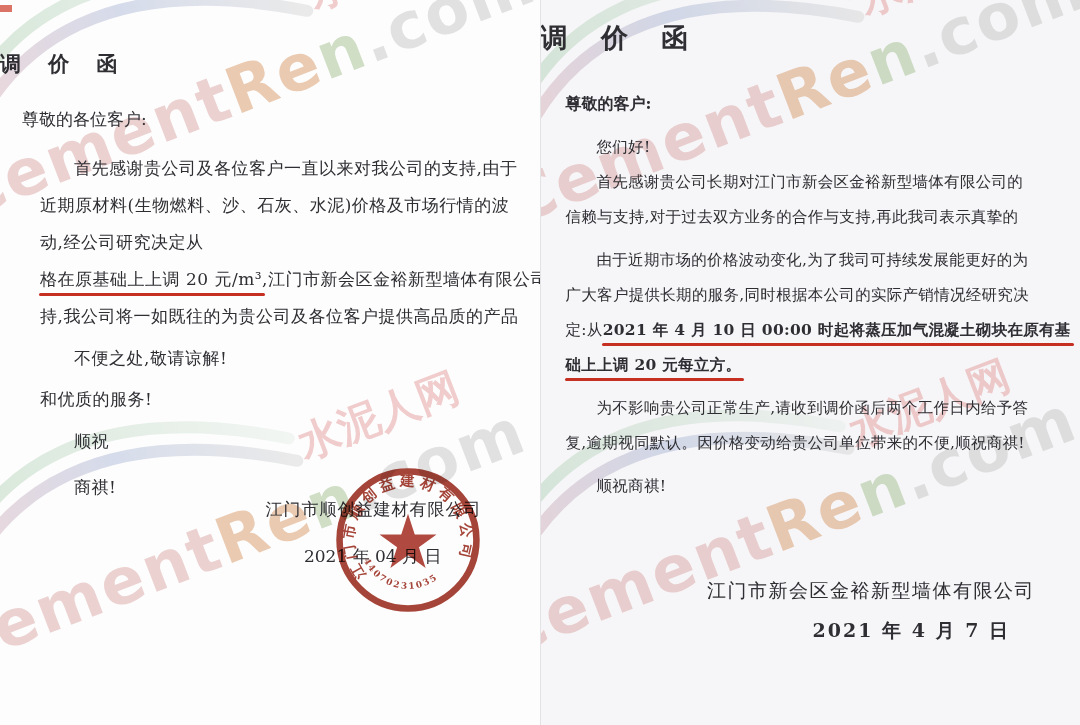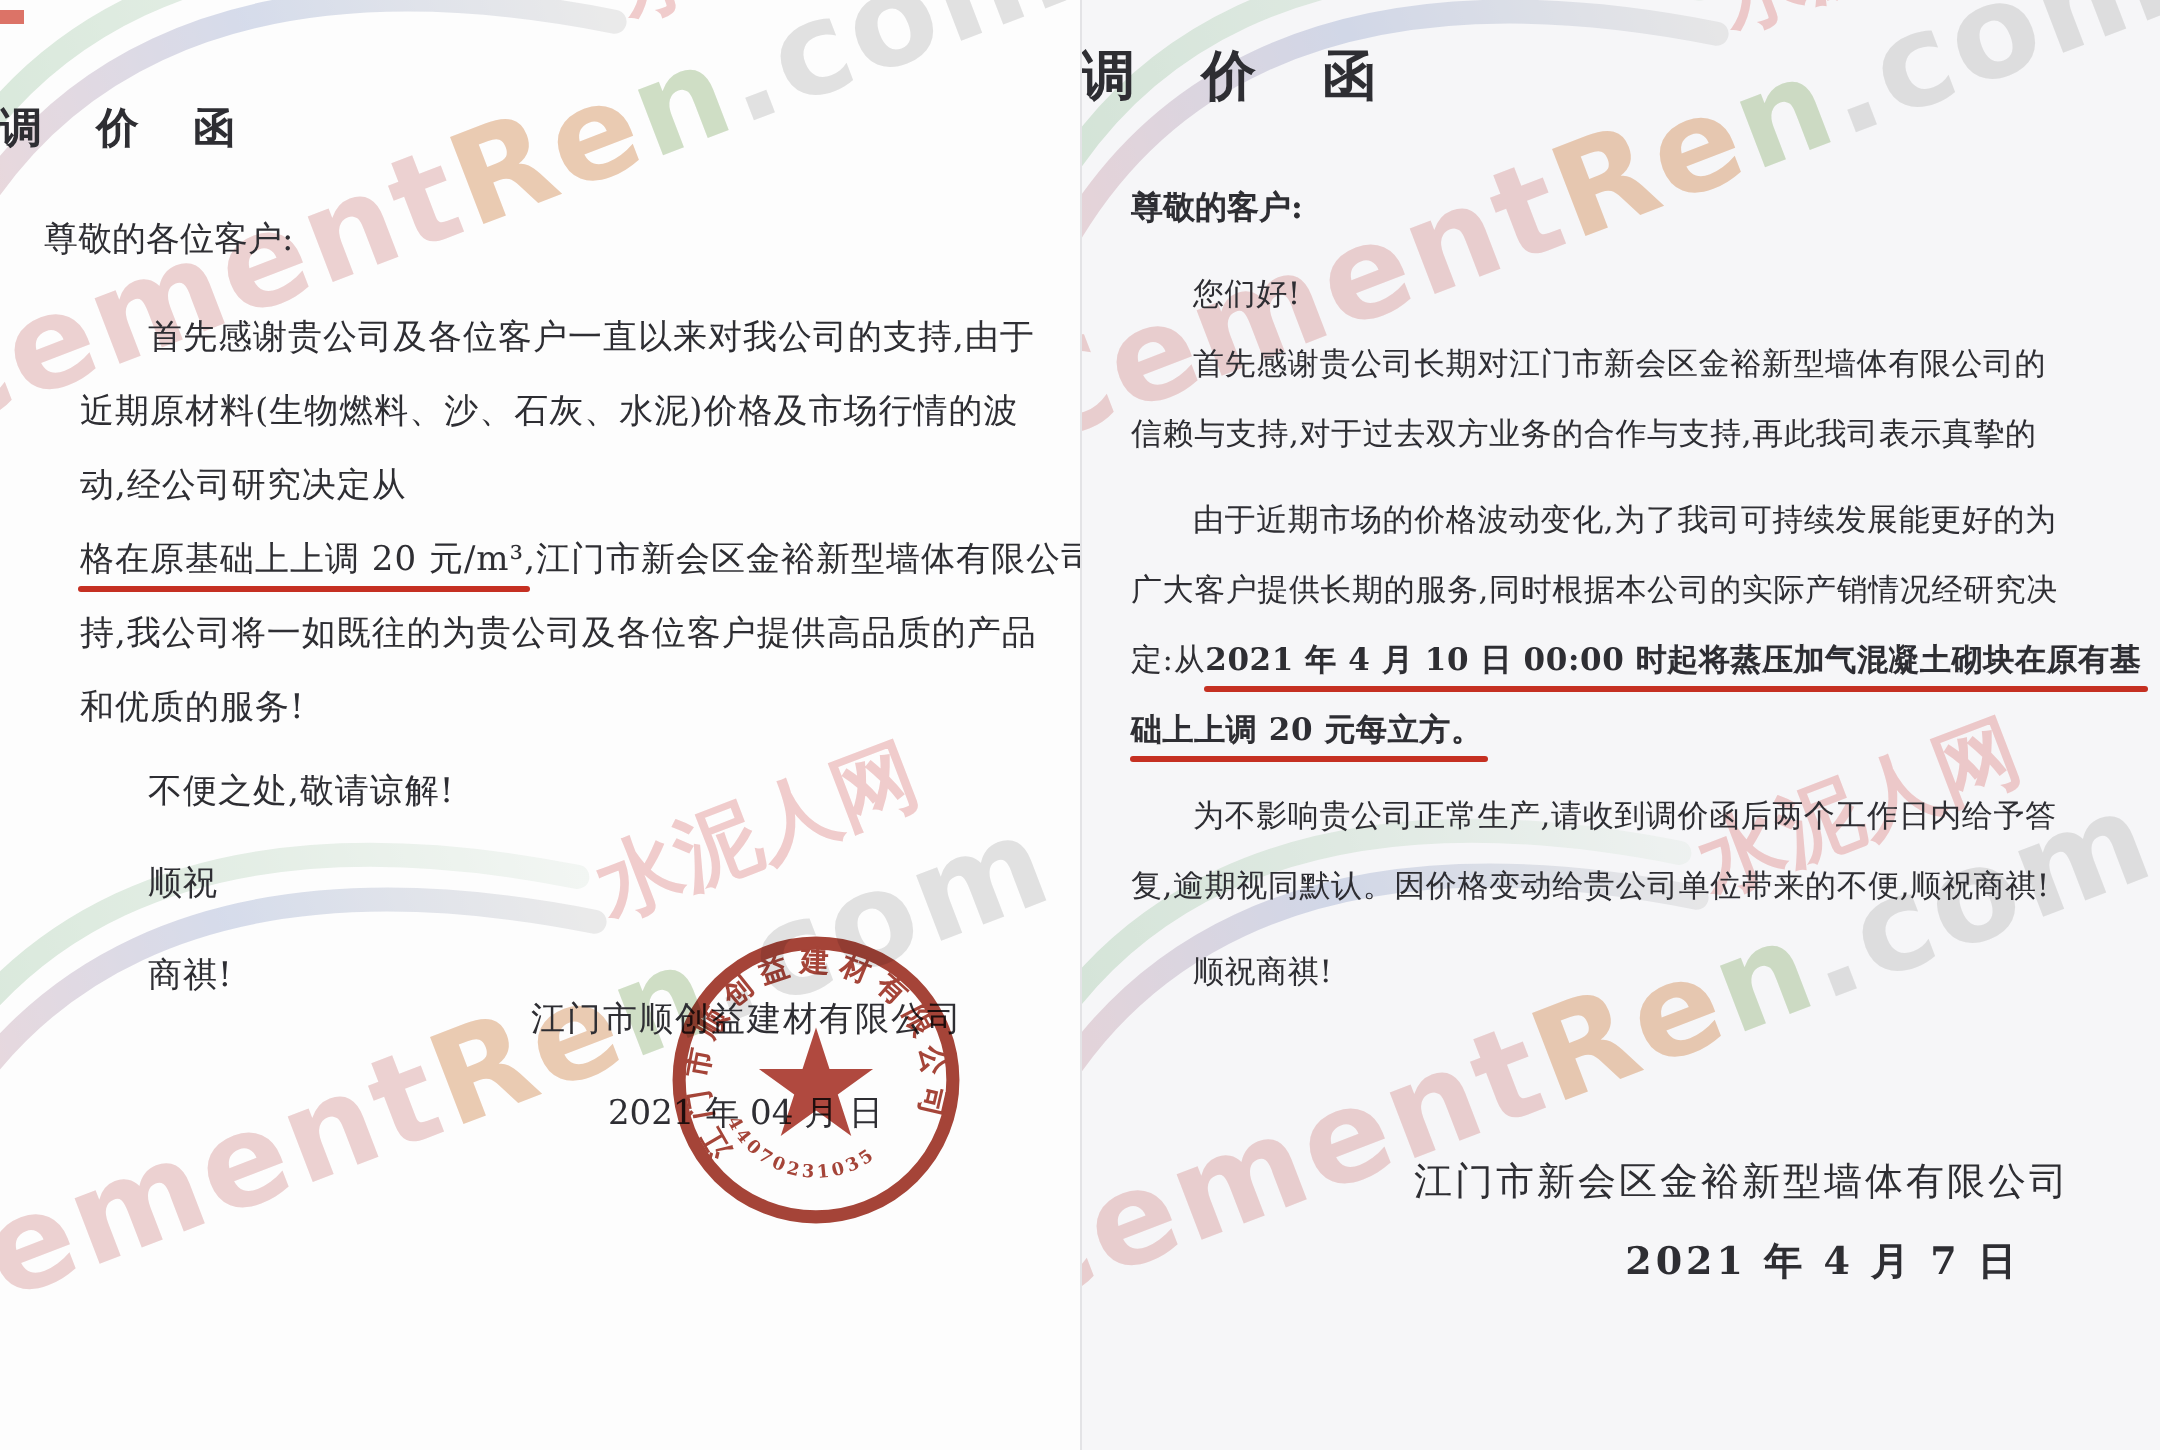--- a/index.html
+++ b/index.html
@@ -98,22 +98,22 @@
       <div class="ln ind">首先感谢贵公司及各位客户一直以来对我公司的支持,由于</div>
       <div class="ln">近期原材料(生物燃料、沙、石灰、水泥)价格及市场行情的波</div>
       <div class="ln">
           <span>动,经公司研究决定从 </span>
         </div>
       <div class="ln">
           <span class="u">格在原基础上上调 20 元/m³</span>
           <span>,江门市新会区金裕新型墙体有限公司</span>
         </div>
       <div class="ln">持,我公司将一如既往的为贵公司及各位客户提供高品质的产品</div>
+      <div class="ln tall ind">不便之处,敬请谅解!</div>
       <div class="ln">和优质的服务!</div>
-      <div class="ln tall ind">不便之处,敬请谅解!</div>
       <div class="ln tall ind">顺祝</div>
       <div class="ln tall ind">商祺!</div>
     </div>
 
     <div class="sign sign-company">江门市顺创益建材有限公司</div>
     <div class="sign sign-date">2021 年 04 月  日</div>
 
     <svg class="stamp stamp-left" width="150" height="150" viewBox="0 0 160 160">
       <circle cx="80" cy="80" r="73" fill="none" stroke="#9a2a1c" stroke-width="7"></circle>
       <polygon points="0,-1 0.225,-0.309 0.951,-0.309 0.363,0.118 0.588,0.809 0,0.382 -0.588,0.809 -0.363,0.118 -0.951,-0.309 -0.225,-0.309" transform="translate(80,84) scale(32)" fill="#a83024"></polygon>

